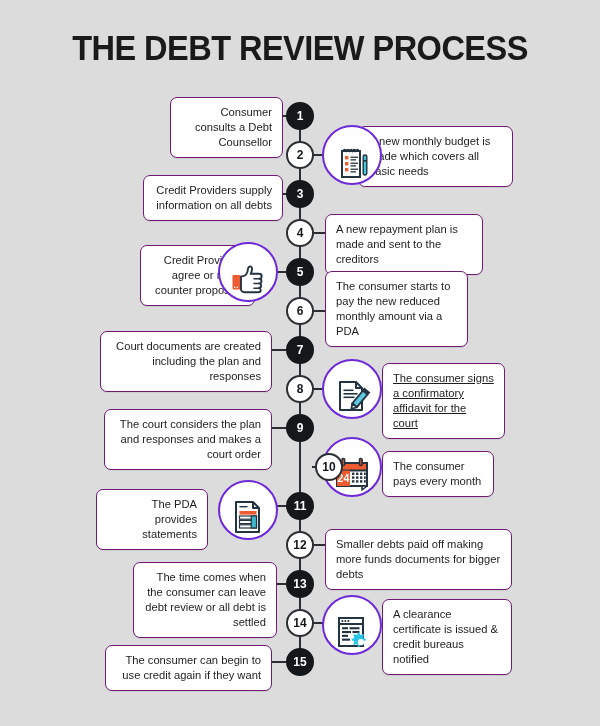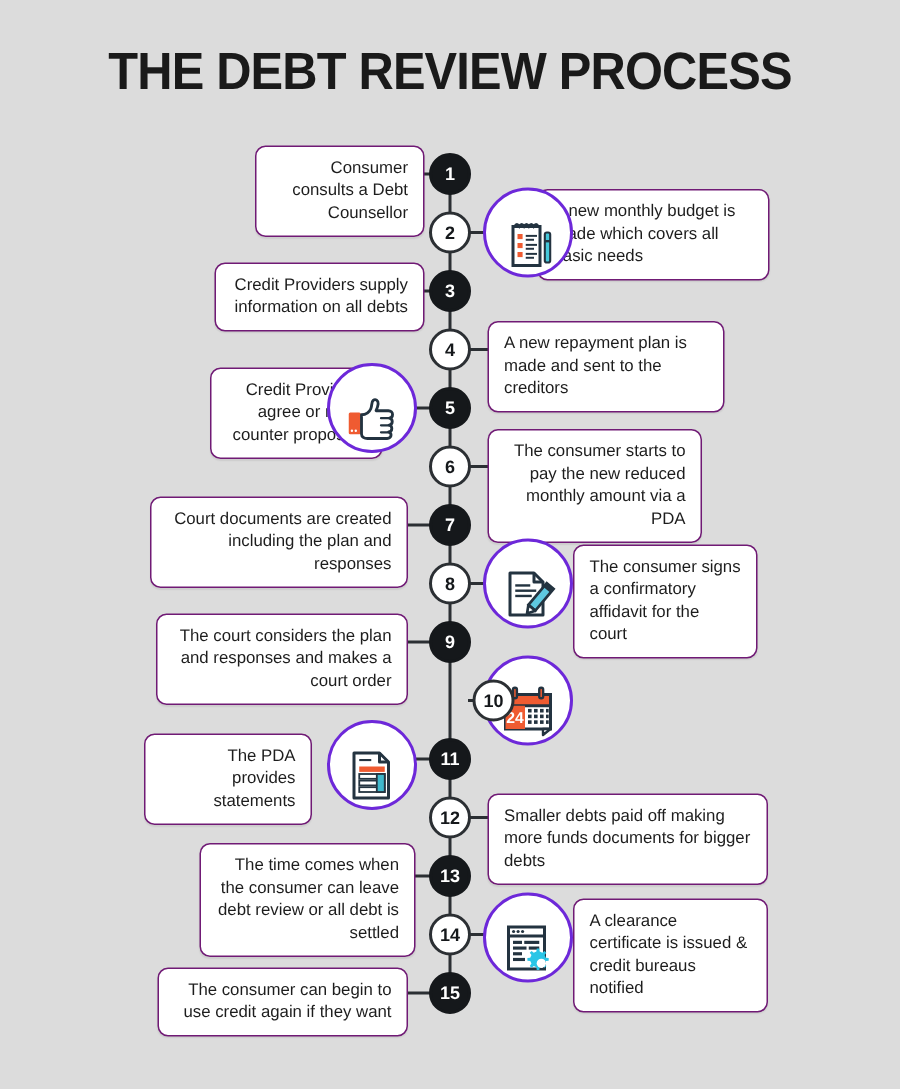--- a/index.html
+++ b/index.html
@@ -166,29 +166,29 @@
       <rect x="5.5" y="17" width="8" height="14.5" rx="1" fill="#ef5b31"></rect>
       <circle cx="7.6" cy="29.2" r="0.8" fill="#ffffff"></circle>
       <circle cx="10.2" cy="29.2" r="0.8" fill="#ffffff"></circle>
       <path d="M14 31.5 V18.5 c3.2 0 5.2 -1.6 6.2 -4 c0.9 -2.2 0.4 -4.6 1.6 -5.6 c1.5 -1.2 3.5 0.1 3.3 2.3 c-0.15 1.7 -0.8 3.3 -1.4 4.6 h8.2 c1.7 0 2.8 1.2 2.8 2.5 c0 1.3 -1 2.3 -2.2 2.4 c1.2 0.2 2 1.1 2 2.3 c0 1.2 -0.9 2.2 -2.1 2.4 c1.1 0.2 1.8 1.1 1.8 2.2 c0 1.2 -0.9 2.2 -2.1 2.3 c1 0.3 1.6 1.1 1.6 2.1 c0 1.3 -1.1 2.3 -2.6 2.3 H18 c-2.2 0 -4 -1 -4 -3 z" fill="#ffffff" stroke="#233340" stroke-width="1.9" stroke-linejoin="round"></path>
       <path d="M32 20.8 H27 M32.6 25.5 H27 M32.4 30.2 H27" stroke="#233340" stroke-width="1.5" stroke-linecap="round"></path>
     </svg>
   </div>
   <div class="node odd" style="left:286px; top:258px;">5</div>
 
   <div class="stub" style="left:312px; top:310px; width:14px;"></div>
-  <div class="textbox right" style="left:325px; top:286px; width:143px;text-align:right;">The consumer starts to pay the new reduced monthly amount via a PDA</div>
+  <div class="textbox right" style="left:325px; top:271px; width:143px;">The consumer starts to pay the new reduced monthly amount via a PDA</div>
   <div class="node even" style="left:286px; top:297px;">6</div>
 
   <div class="stub" style="left:270px; top:349px; width:22px;"></div>
   <div class="textbox left" style="left:100px; top:331px; width:172px;">Court documents are created including the plan and responses</div>
   <div class="node odd" style="left:286px; top:336px;">7</div>
 
   <div class="stub" style="left:312px; top:388px; width:22px;"></div>
-  <div class="textbox right" style="left:382px; top:363px; width:123px;">The consumer signs a confirmatory affidavit for the court</div>
+  <div class="textbox right" style="left:382px; top:363px; width:123px;text-decoration:underline;">The consumer signs a confirmatory affidavit for the court</div>
   <div class="medallion" style="left:322px; top:359px;">
     <svg width="42" height="42" viewBox="0 0 42 42">
       <path d="M9 7 h16 l6 6 v22 h-22 z" fill="#ffffff" stroke="#233340" stroke-width="2" stroke-linejoin="round"></path>
       <path d="M25 7 v6 h6" fill="none" stroke="#233340" stroke-width="2" stroke-linejoin="round"></path>
       <rect x="12.5" y="14.5" width="10" height="1.6" fill="#233340"></rect>
       <rect x="12.5" y="18" width="14" height="1.6" fill="#233340"></rect>
       <rect x="12.5" y="21.5" width="11" height="1.6" fill="#233340"></rect>
       <g transform="rotate(40 26 27)">
         <rect x="23.2" y="12" width="6" height="19" fill="#5ec8e0" stroke="#233340" stroke-width="1.8"></rect>
         <rect x="23.2" y="12" width="6" height="3.4" fill="#233340"></rect>
@@ -196,20 +196,21 @@
       </g>
     </svg>
   </div>
   <div class="node even" style="left:286px; top:375px;">8</div>
 
   <div class="stub" style="left:270px; top:427px; width:22px;"></div>
   <div class="textbox left" style="left:104px; top:409px; width:168px;">The court considers the plan and responses and makes a court order</div>
   <div class="node odd" style="left:286px; top:414px;">9</div>
 
   <div class="stub" style="left:312px; top:466px; width:22px;"></div>
+  <div class="textbox right" style="left:382px; top:451px; width:112px;">The consumer pays every month</div>
   <div class="medallion" style="left:322px; top:437px;">
     <svg width="42" height="42" viewBox="0 0 42 42">
       <rect x="6" y="10" width="30" height="23" fill="#ffffff" stroke="#233340" stroke-width="2"></rect>
       <rect x="6" y="10" width="30" height="7.5" fill="#ef5b31" stroke="#233340" stroke-width="2"></rect>
       <rect x="11" y="5.5" width="2.6" height="7" rx="1.2" fill="#ef5b31" stroke="#233340" stroke-width="1.6"></rect>
       <rect x="28.5" y="5.5" width="2.6" height="7" rx="1.2" fill="#ef5b31" stroke="#233340" stroke-width="1.6"></rect>
       <rect x="6" y="17.5" width="13" height="15.5" fill="#ef5b31"></rect>
       <text x="12.4" y="29.2" font-family="Liberation Sans, sans-serif" font-size="10.5" font-weight="bold" fill="#ffffff" text-anchor="middle">24</text>
       <g fill="#233340">
         <rect x="21" y="19.6" width="2.4" height="2.4"></rect>

